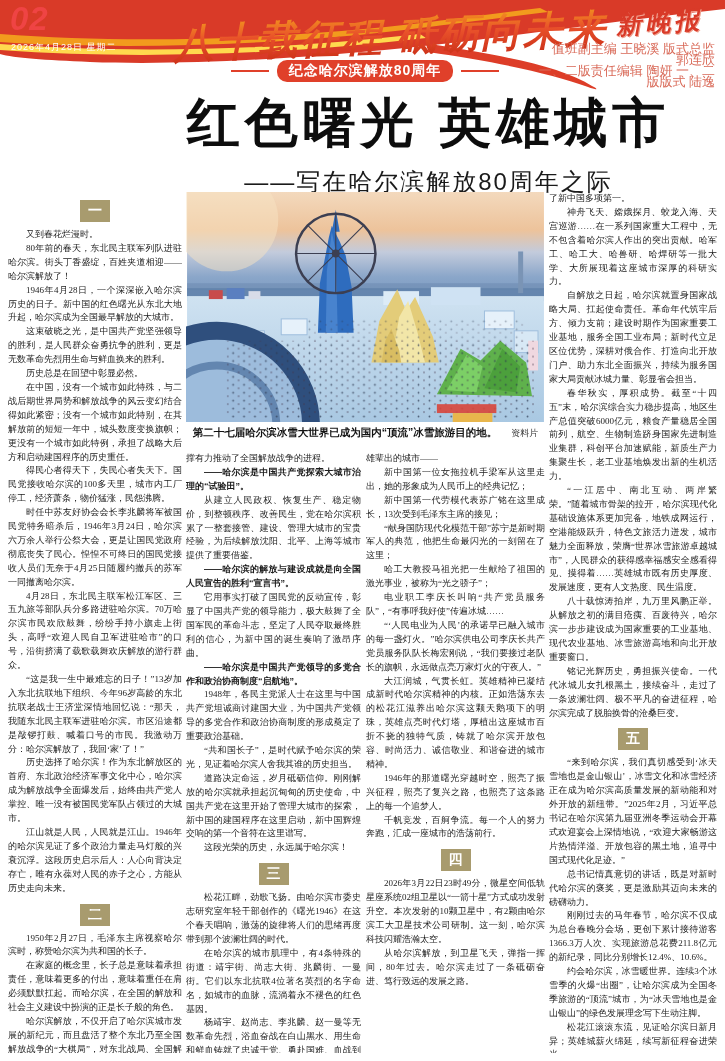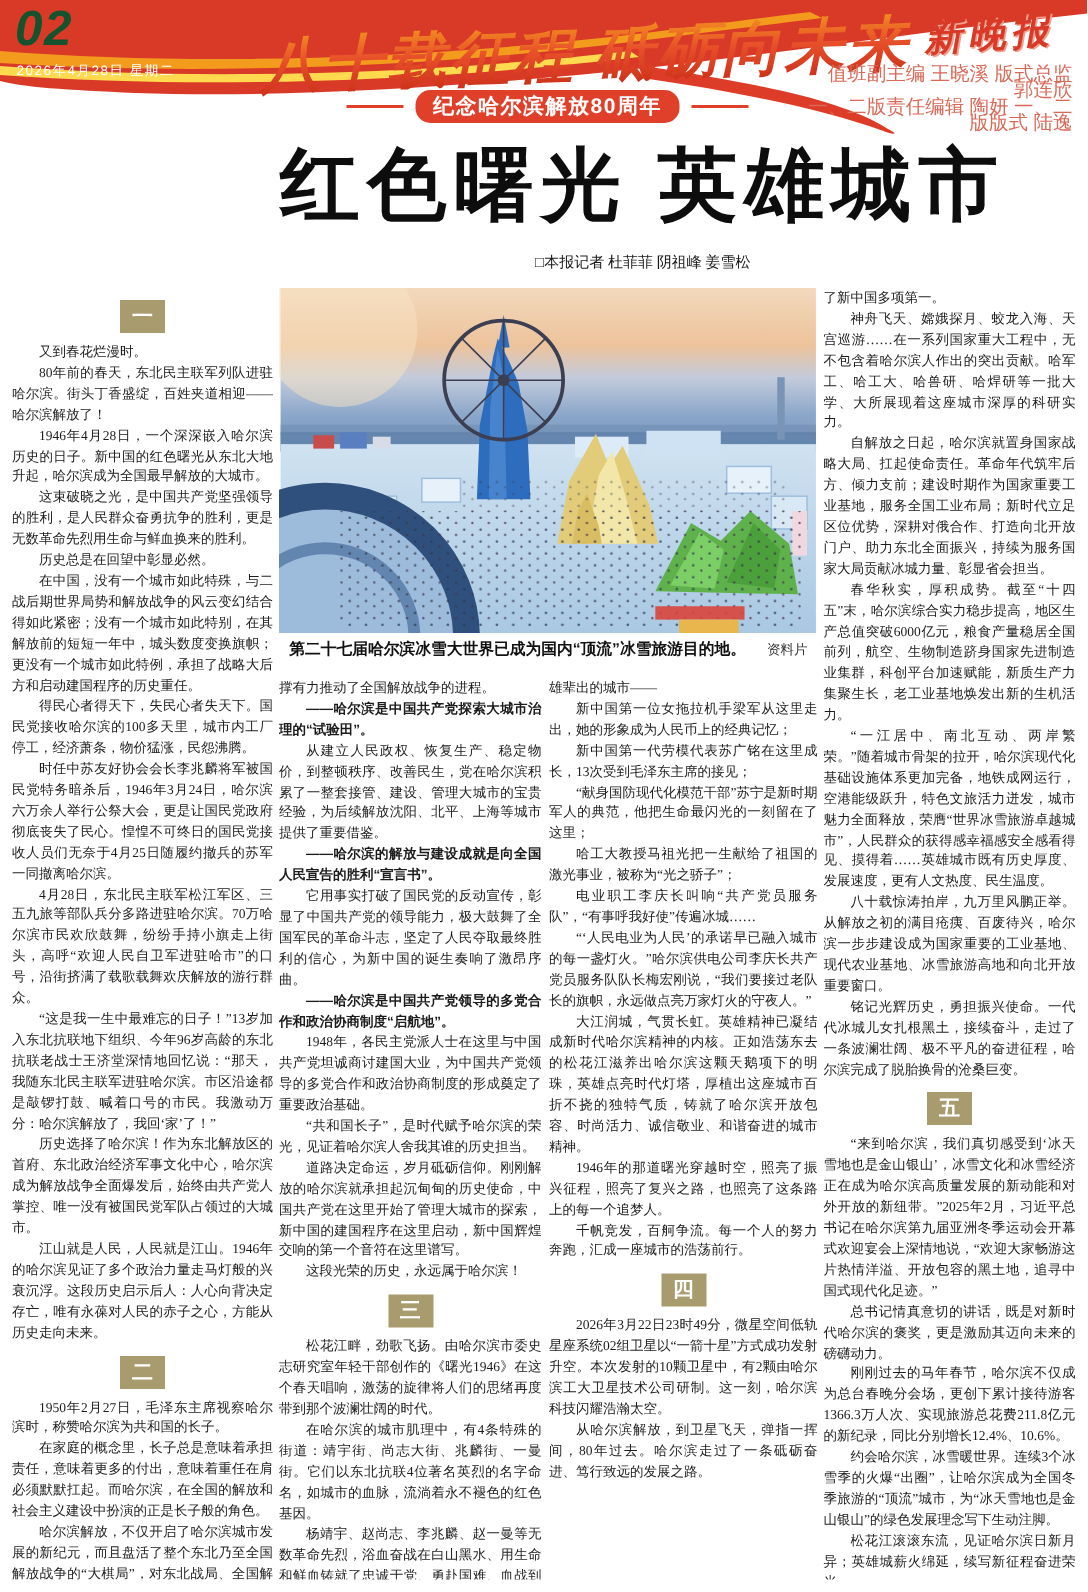--- a/index.html
+++ b/index.html
@@ -1,21 +1,21 @@
 <!DOCTYPE html>
 <html><head>
 <meta charset="utf-8">
 <style>
   html,body{margin:0;padding:0;background:#fff;}
   .page{position:relative;width:725px;height:1061px;background:#fff;overflow:hidden;
         font-family:"Liberation Serif",serif;}
   
   .masthead{position:absolute;left:0;top:0;width:725px;height:92px;}
   .masthead svg{position:absolute;left:0;top:0;}
-  .page-num{position:absolute;left:10px;top:0px;color:#14532d;
+  .page-num{position:absolute;left:10px;top:0px;color:#ef4444;
             font:italic 800 33px "Liberation Sans",sans-serif;letter-spacing:1px;}
   .date{position:absolute;left:11px;top:41px;color:#fff;font-size:9px;
         font-family:"Liberation Sans",sans-serif;letter-spacing:1px;}
   .banner-title{position:absolute;left:150px;top:9px;width:480px;text-align:center;
         font:italic 900 40px "Liberation Sans",sans-serif;letter-spacing:2px;
         transform:rotate(-2deg);
         background:linear-gradient(180deg,#f5a21c 0%,#e8502a 45%,#c42814 100%);
         -webkit-background-clip:text;background-clip:text;color:transparent;
         text-shadow:none;}
   .banner-sub{position:absolute;left:215px;top:60px;width:300px;display:flex;
@@ -77,20 +77,21 @@
     </div>
     <div class="paper-logo">新晚报</div>
     <div class="credits">
       <div>值班副主编 王晓溪 版式总监 郭连欣</div>
       <div>一、二版责任编辑 陶妍 一、二版版式 陆逸</div>
     </div>
   </div>
 
   <div class="headline-block">
     <h1>红色曙光 英雄城市</h1>
+    <h2>——写在哈尔滨解放80周年之际</h2>
     <div class="byline">□本报记者 杜菲菲 阴祖峰 姜雪松</div>
   </div>
 
   <div class="photo">
     <svg width="359" height="230" viewBox="0 0 360 232">
       <defs>
         <linearGradient id="sky" x1="0" y1="0" x2="0" y2="1">
           <stop offset="0" stop-color="#f3d9bd"></stop>
             <stop offset="0.35" stop-color="#edc39b"></stop>
           <stop offset="0.55" stop-color="#c3cbdc"></stop>

